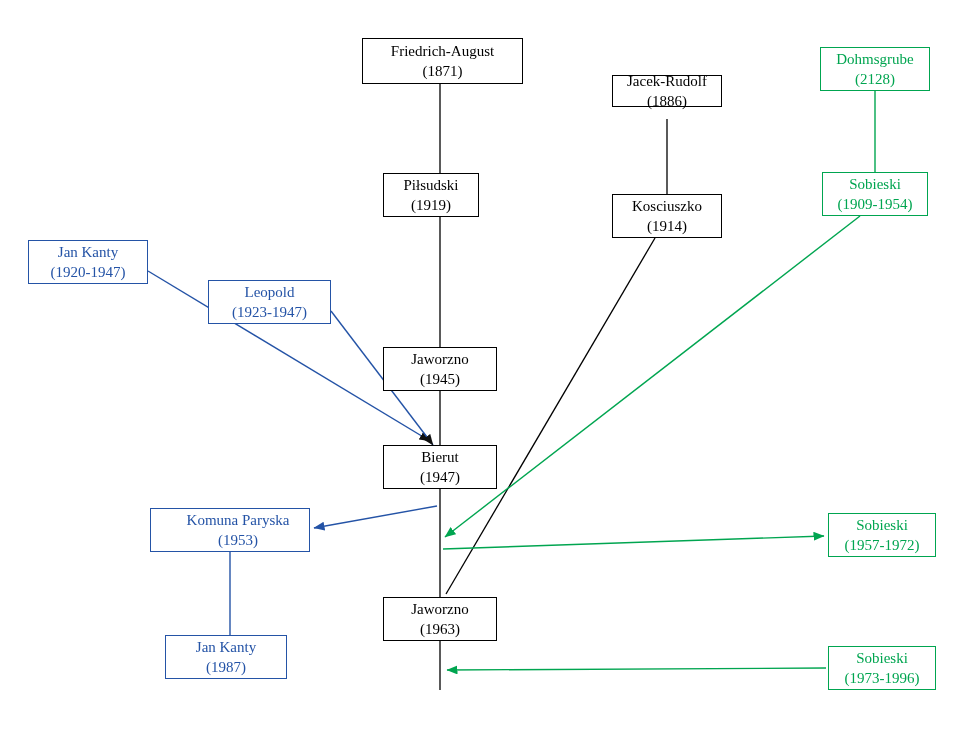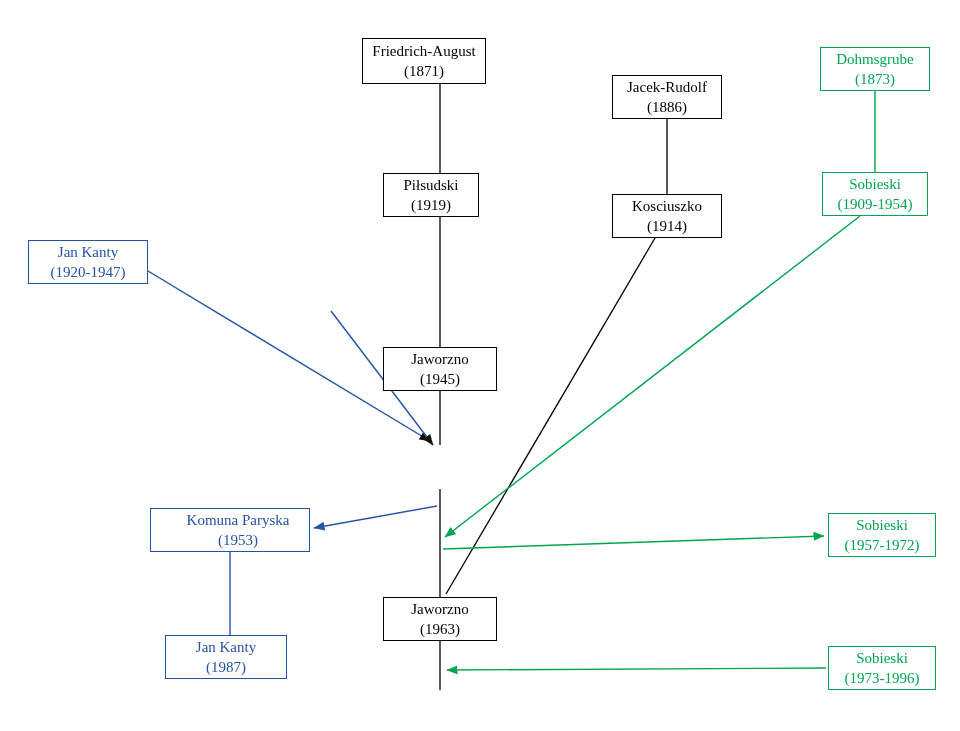--- a/index.html
+++ b/index.html
@@ -78,33 +78,33 @@
     <line x1="860" y1="216" x2="445" y2="537" stroke="#00a550" stroke-width="1.4" marker-end="url(#ah-green)"></line>
     <line x1="443" y1="549" x2="824" y2="536" stroke="#00a550" stroke-width="1.4" marker-end="url(#ah-green)"></line>
     <line x1="826" y1="668" x2="447" y2="670" stroke="#00a550" stroke-width="1.4" marker-end="url(#ah-green)"></line>
 
     <line x1="148" y1="271" x2="430" y2="441" stroke="#2453a6" stroke-width="1.4" marker-end="url(#ah-dark)"></line>
     <line x1="331" y1="311" x2="433" y2="445" stroke="#2453a6" stroke-width="1.4" marker-end="url(#ah-dark)"></line>
     <line x1="437" y1="506" x2="314" y2="528" stroke="#2453a6" stroke-width="1.4" marker-end="url(#ah-blue)"></line>
     <line x1="230" y1="552" x2="230" y2="635" stroke="#2453a6" stroke-width="1.4"></line>
   </svg>
 
-  <div class="node" style="left:362px; top:38px; width:124px; height:46px;">
+  <div class="node" style="left:362px; top:38px; width:161px; height:46px;">
     <div class="nm">Friedrich-August</div>
     <div class="yr">(1871)</div>
   </div>
 
-  <div class="node" style="left:612px; top:75px; width:110px; height:44px;">
+  <div class="node" style="left:612px; top:75px; width:110px; height:32px;">
     <div class="nm">Jacek-Rudolf</div>
     <div class="yr">(1886)</div>
   </div>
 
   <div class="node green" style="left:820px; top:47px; width:110px; height:44px;">
     <div class="nm">Dohmsgrube</div>
-    <div class="yr">(1873)</div>
+    <div class="yr">(2128)</div>
   </div>
 
   <div class="node" style="left:383px; top:173px; width:96px; height:44px;">
     <div class="nm">Piłsudski</div>
     <div class="yr">(1919)</div>
   </div>
 
   <div class="node" style="left:612px; top:194px; width:110px; height:44px;">
     <div class="nm">Kosciuszko</div>
     <div class="yr">(1914)</div>
@@ -113,26 +113,34 @@
   <div class="node green" style="left:822px; top:172px; width:106px; height:44px;">
     <div class="nm">Sobieski</div>
     <div class="yr">(1909-1954)</div>
   </div>
 
   <div class="node blue" style="left:28px; top:240px; width:120px; height:44px;">
     <div class="nm">Jan Kanty</div>
     <div class="yr">(1920-1947)</div>
   </div>
 
+  <div class="node blue" style="left:208px; top:280px; width:123px; height:44px;">
+    <div class="nm">Leopold</div>
+    <div class="yr">(1923-1947)</div>
+  </div>
 
   <div class="node" style="left:383px; top:347px; width:114px; height:44px;">
     <div class="nm">Jaworzno</div>
     <div class="yr">(1945)</div>
   </div>
 
+  <div class="node" style="left:383px; top:445px; width:114px; height:44px;">
+    <div class="nm">Bierut</div>
+    <div class="yr">(1947)</div>
+  </div>
 
   <div class="node blue" style="left:150px; top:508px; width:160px; height:44px;padding-left:16px;">
     <div class="nm">Komuna Paryska</div>
     <div class="yr">(1953)</div>
   </div>
 
   <div class="node green" style="left:828px; top:513px; width:108px; height:44px;">
     <div class="nm">Sobieski</div>
     <div class="yr">(1957-1972)</div>
   </div>

